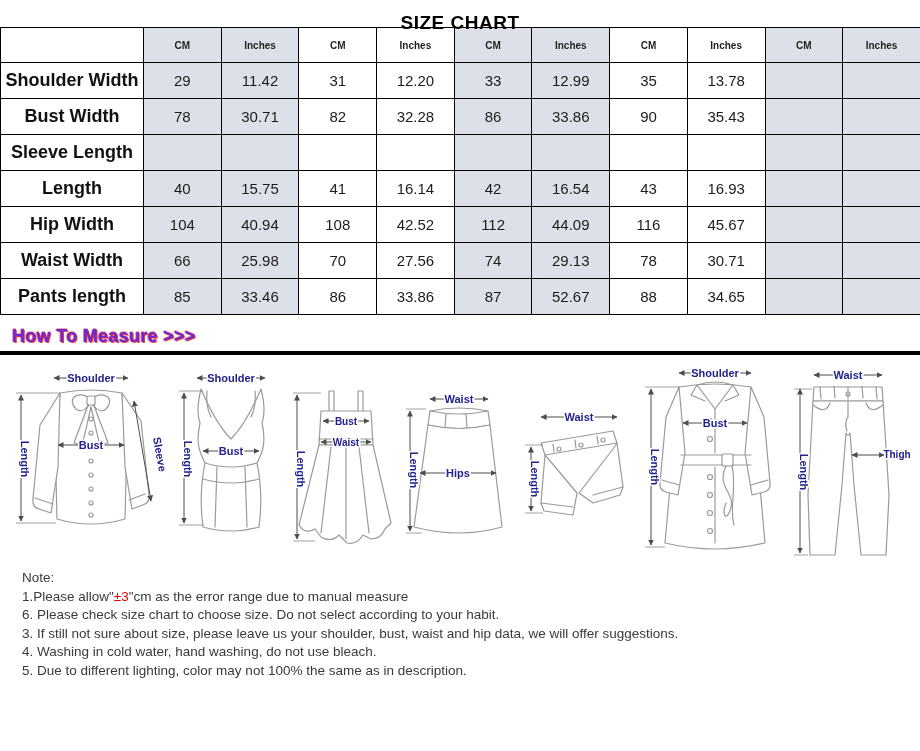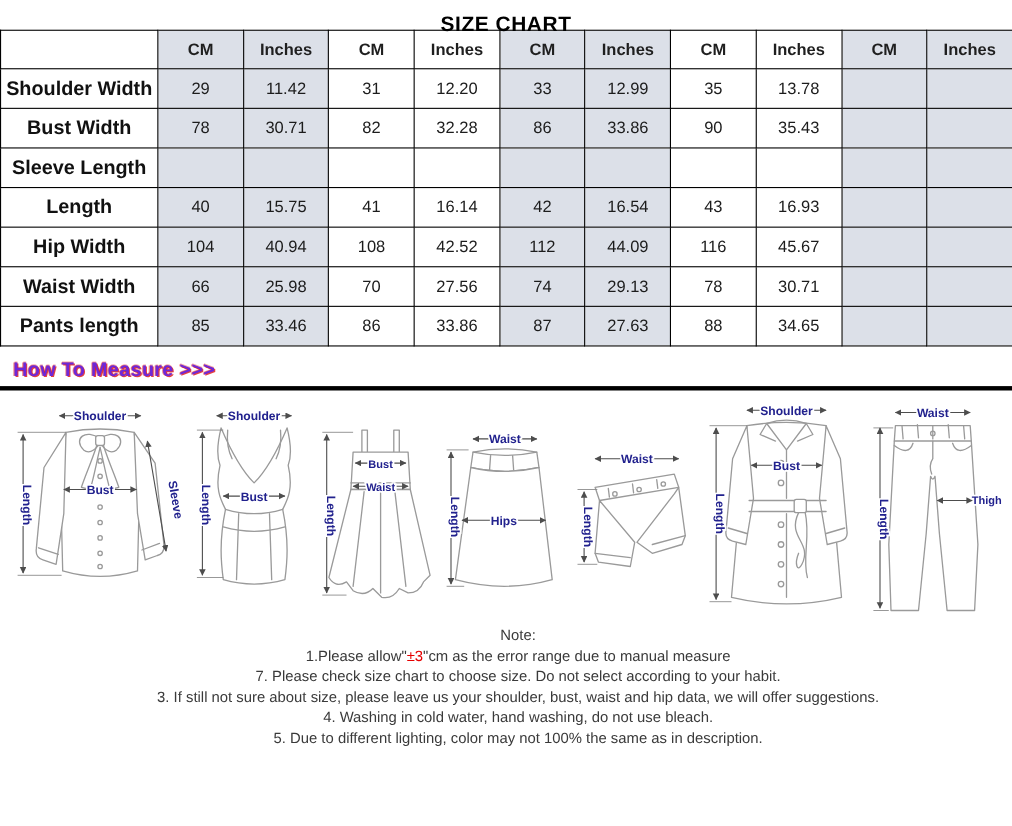--- a/index.html
+++ b/index.html
@@ -12,21 +12,21 @@
 
   table.size-chart{
     border-collapse:collapse;width:920px;table-layout:fixed;
     border:1.5px solid #000;
   }
   table.size-chart th,table.size-chart td{
     border:1px solid #000;text-align:center;vertical-align:middle;
     padding:0;overflow:hidden;background:#fff;
   }
   tr.row-sizes th{height:42px;font-size:22px;font-weight:bold;color:#ff0000;}
-  tr.row-units th{height:34px;font-size:15px;font-weight:bold;color:#1f1f1f;}
+  tr.row-units th{height:34px;font-size:10px;font-weight:bold;color:#1f1f1f;}
   tbody tr{height:36px;}
   tbody th.row-label{font-weight:700;font-size:18px;color:#111;}
   tbody td{font-size:15px;color:#1c1c1c;}
   .shaded{background:#dce0e8 !important;}
 
   .htm-heading{
     margin:11px 0 0 12px;
     font-size:18px;font-weight:bold;color:#6d28d9;letter-spacing:.3px;
     text-shadow:1px 1px 0 rgba(221,0,0,.75),-1px 0 0 rgba(221,0,0,.45),0 -1px 0 rgba(221,0,0,.35);
     height:22px;
@@ -41,21 +41,21 @@
   .garment{stroke:#9a9a9a;fill:none;stroke-width:1.2;stroke-linejoin:round;stroke-linecap:round;}
   .garment-fill{stroke:#9a9a9a;fill:#fff;stroke-width:1.2;stroke-linejoin:round;}
   .arrow{stroke:#4d4d4d;stroke-width:1;marker-start:url(#ah);marker-end:url(#ah);}
   .tick{stroke:#8a8a8a;stroke-width:.8;}
   .dlabel{
     font-family:"Liberation Sans",sans-serif;font-weight:bold;font-size:11px;
     fill:#22228e;text-anchor:middle;paint-order:stroke;stroke:#fff;stroke-width:3px;
   }
   .dlabel.small{font-size:10px;}
 
-  .notes{margin:6px 0 0 22px;font-size:13.5px;color:#3a3a3a;line-height:18.5px;text-align:center;}
+  .notes{margin:6px 0 0 22px;font-size:13.5px;color:#3a3a3a;line-height:18.5px;}
   .notes .hl{color:#e60000;}
 </style>
 </head>
 <body>
 
 <svg width="0" height="0" style="position:absolute">
   <defs>
     <marker id="ah" markerWidth="8" markerHeight="8" refX="5.5" refY="3" orient="auto-start-reverse" markerUnits="userSpaceOnUse">
       <path d="M0,0 L6,3 L0,6 z" fill="#4d4d4d"></path>
     </marker>
@@ -172,21 +172,21 @@
         <td class="shaded"></td>
         <td class="shaded"></td>
       </tr>
       <tr>
         <th class="row-label">Pants length</th>
         <td class="shaded">85</td>
         <td class="shaded">33.46</td>
         <td>86</td>
         <td>33.86</td>
         <td class="shaded">87</td>
-        <td class="shaded">27.63</td>
+        <td class="shaded">52.67</td>
         <td>88</td>
         <td>34.65</td>
         <td class="shaded"></td>
         <td class="shaded"></td>
       </tr>
     </tbody>
 </table>
 
 <div class="htm-heading">How To Measure &gt;&gt;&gt;</div>
 <div class="divider"></div>
@@ -331,17 +331,17 @@
     <text class="dlabel" x="60" y="14">Waist</text>
     <text class="dlabel small" x="109" y="93">Thigh</text>
     <text class="dlabel" x="12" y="107" transform="rotate(90 12 107)">Length</text>
   </svg>
 
 </div>
 
 <div class="notes">
   <div>Note:</div>
   <div><span>1.Please allow"</span><span class="hl">±3</span><span>"cm as the error range due to manual measure</span></div>
-  <div>7. Please check size chart to choose size. Do not select according to your habit.</div>
+  <div>6. Please check size chart to choose size. Do not select according to your habit.</div>
   <div>3. If still not sure about size, please leave us your shoulder, bust, waist and hip data, we will offer suggestions.</div>
   <div>4. Washing in cold water, hand washing, do not use bleach.</div>
   <div>5. Due to different lighting, color may not 100% the same as in description.</div>
 </div>
 
 </body></html>

